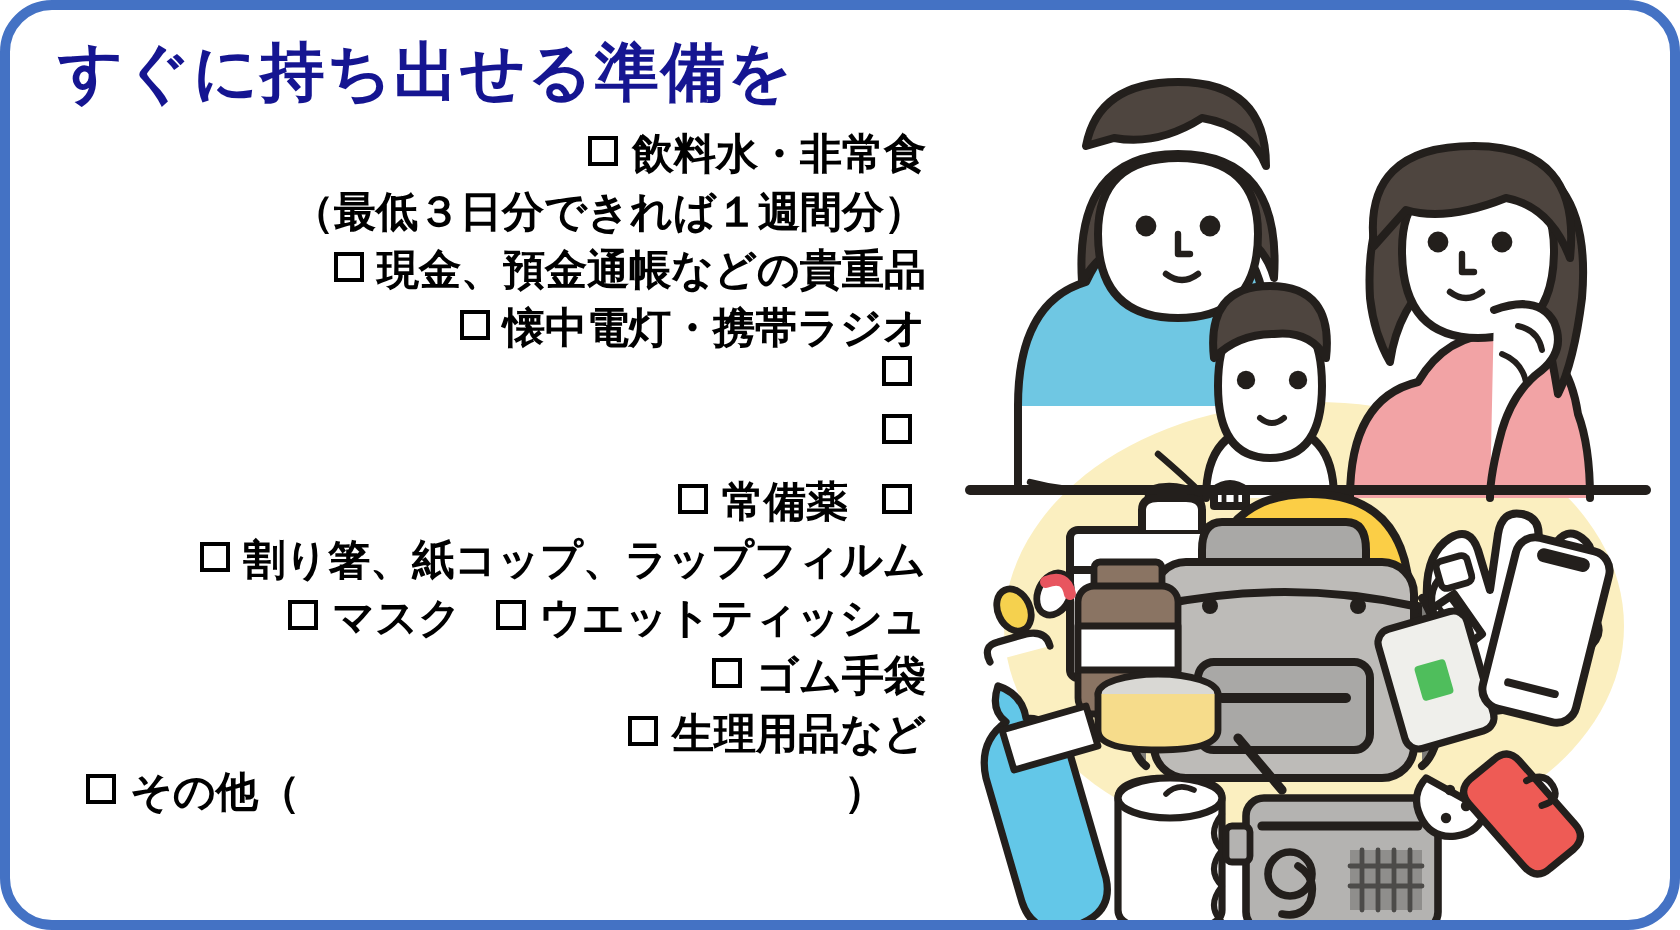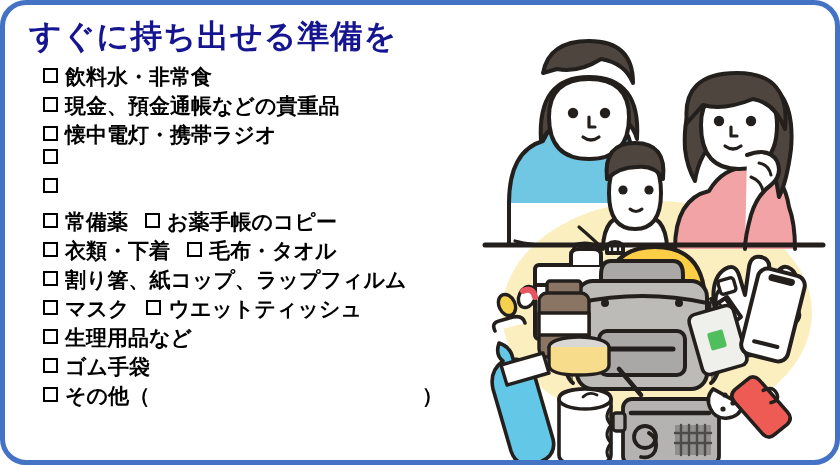--- a/index.html
+++ b/index.html
@@ -38,20 +38,21 @@
   }
   .row{
     display:flex;
     align-items:baseline;
     height:29px;
     font-size:21px;
     font-weight:700;
     color:#000000;
     white-space:nowrap;
     letter-spacing:0px;
+    justify-content:flex-end;
   }
   .row.indent{padding-left:36px;}
   .cbx{
     display:inline-block;
     width:15px;height:15px;
     box-sizing:border-box;
     border:2px solid #000;
     margin-right:7px;
     position:relative;
     top:-1px;
@@ -74,66 +75,61 @@
 <div class="card">
 
   <div class="title">すぐに持ち出せる準備を</div>
 
   <div class="list">
 
   <div class="row">
         <span class="cbx"></span>
         <span>飲料水・非常食</span>
       </div>
+      <div class="row indent">
+        <span>（最低３日分できれば１週間分）</span>
+      </div>
       <div class="row">
         <span class="cbx"></span>
         <span>現金、預金通帳などの貴重品</span>
       </div>
       <div class="row">
         <span class="cbx"></span>
         <span>懐中電灯・携帯ラジオ</span>
       </div>
       <div class="row">
         <span class="cbx"></span>
       </div>
       <div class="row">
         <span class="cbx"></span>
       </div>
       <div class="row">
         <span class="cbx"></span>
         <span>常備薬</span>
         <span class="gap"></span>
         <span class="cbx"></span>
-        <span>お薬手帳のコピー</span>
-      </div>
-      <div class="row">
-        <span class="cbx"></span>
-        <span>衣類・下着</span>
-        <span class="gap"></span>
-        <span class="cbx"></span>
-        <span>毛布・タオル</span>
       </div>
       <div class="row">
         <span class="cbx"></span>
         <span>割り箸、紙コップ、ラップフィルム</span>
       </div>
       <div class="row">
         <span class="cbx"></span>
         <span>マスク</span>
         <span class="gap"></span>
         <span class="cbx"></span>
         <span>ウエットティッシュ</span>
       </div>
       <div class="row">
         <span class="cbx"></span>
+        <span>ゴム手袋</span>
+      </div>
+      <div class="row">
+        <span class="cbx"></span>
         <span>生理用品など</span>
-      </div>
-      <div class="row">
-        <span class="cbx"></span>
-        <span>ゴム手袋</span>
       </div>
       <div class="row other">
         <span class="cbx"></span>
         <span>その他（</span>
         <span class="tail">）</span>
       </div>
     </div>
 
   <div class="art">
     <svg viewBox="0 0 350 450" width="350" height="450" xmlns="http://www.w3.org/2000/svg">

